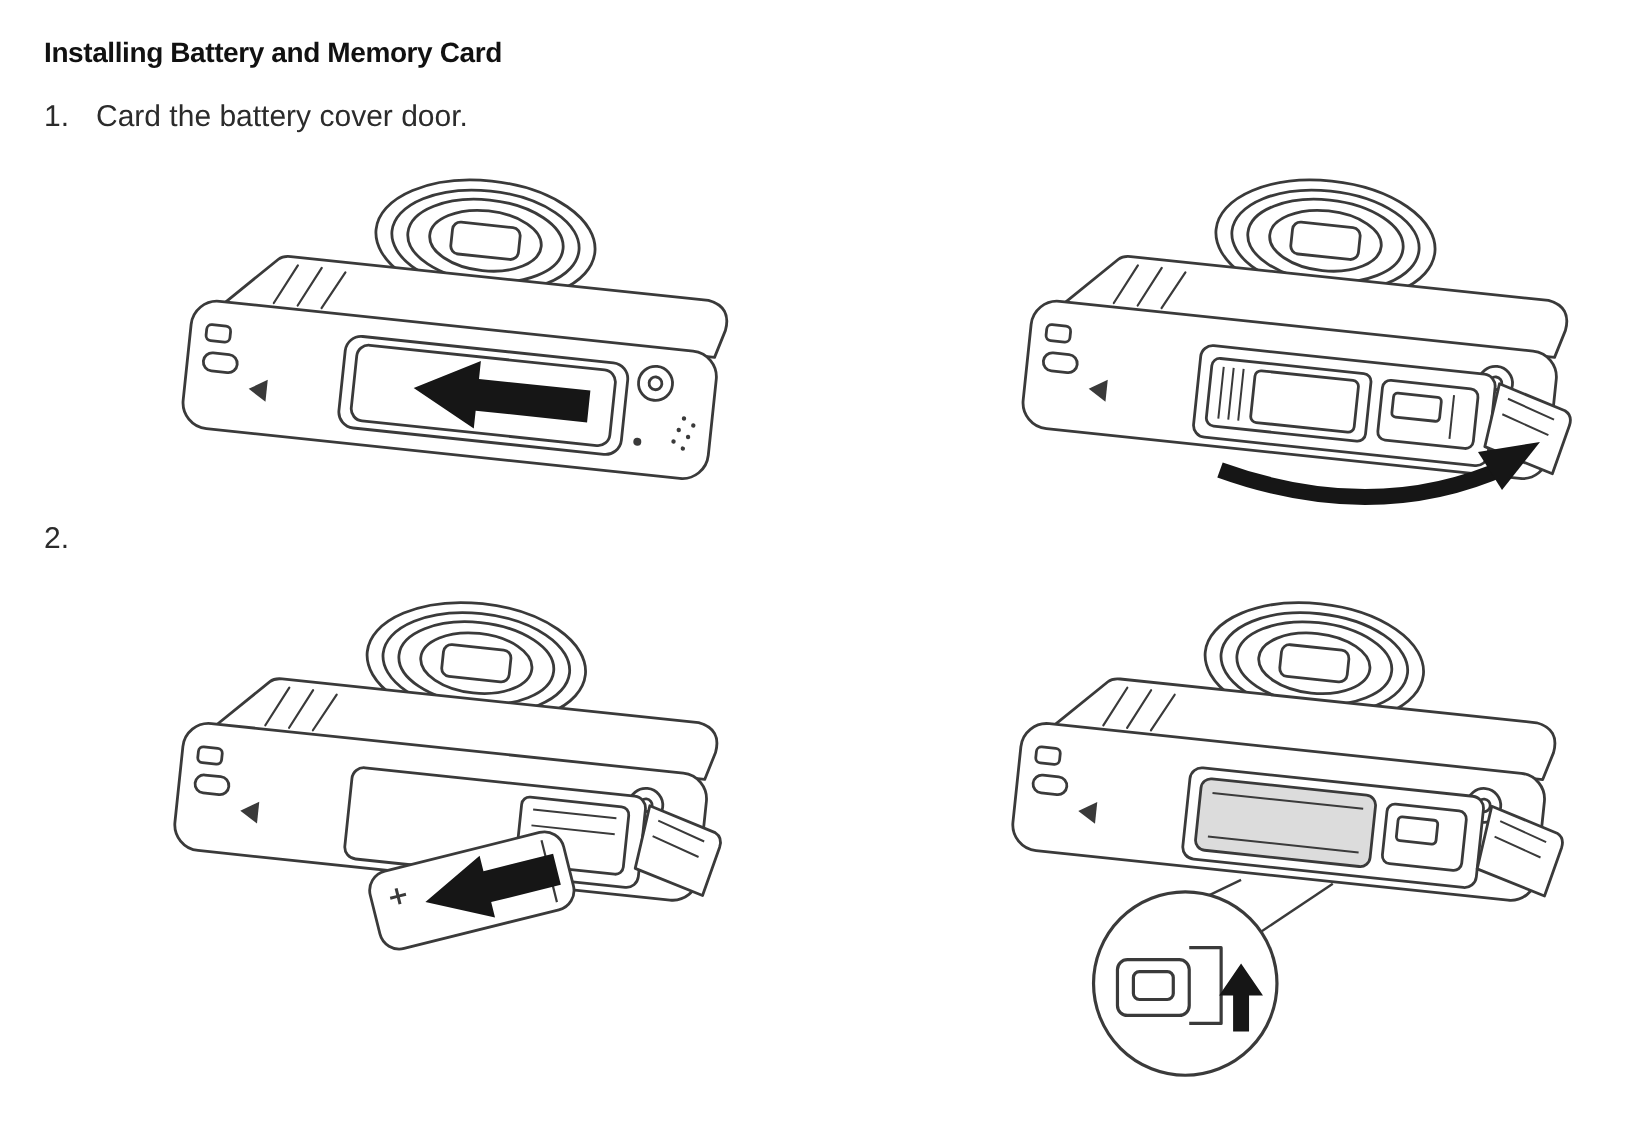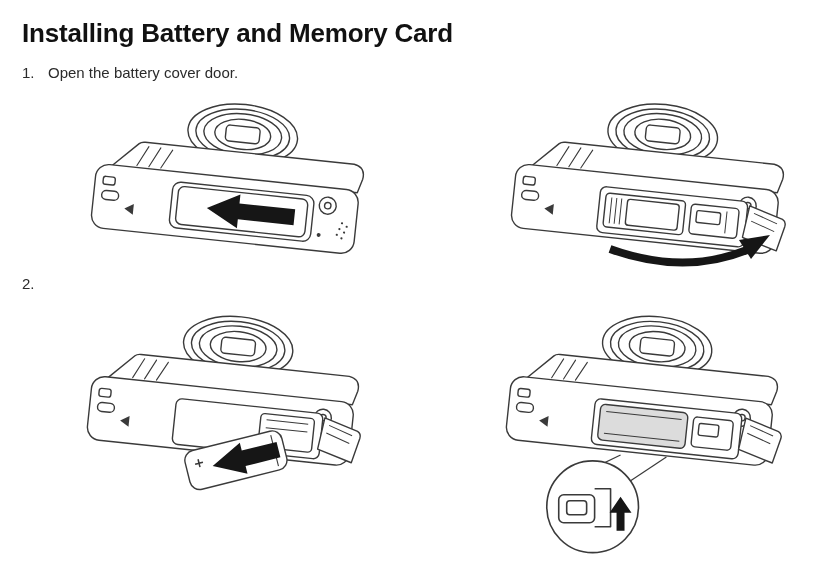--- a/index.html
+++ b/index.html
@@ -4,21 +4,21 @@
 <style>
   html,body{margin:0;padding:0;background:#fff;}
   body{
     width:820px;height:562px;overflow:hidden;
     font-family:"Liberation Sans", sans-serif;
     color:#1c1c1c;
   }
   .page{width:820px;height:562px;background:#fff;box-sizing:border-box;padding:16px 20px 0 22px;}
   h1.title{
     margin:2px 0 14px 0;
-    font-size:26px;line-height:1.2;font-weight:700;letter-spacing:-0.2px;color:#111;
+    font-size:14px;line-height:1.2;font-weight:700;letter-spacing:-0.2px;color:#111;
   }
   .step{display:flex;gap:12px;font-size:15px;line-height:1.35;color:#2b2b2b;margin:6px 0 4px 0;}
   .step .num{min-width:14px;}
   .figrow{display:flex;align-items:flex-start;}
   .figrow.row1{margin:10px 0 6px 34px;gap:110px;}
   .figrow.row2{margin:10px 0 0 30px;gap:100px;}
   svg.fig{display:block;}
   svg .ink{stroke:#3a3a3a;fill:#fff;stroke-width:1.4;stroke-linejoin:round;stroke-linecap:round;}
   svg .solid{fill:#161616;stroke:none;}
   svg text.plus{font-family:"DejaVu Sans", sans-serif;font-size:13px;font-weight:bold;fill:#3a3a3a;stroke:none;}
@@ -62,21 +62,21 @@
     </g>
   </defs>
 </svg>
 
 <div class="page">
 
   <h1 class="title">Installing Battery and Memory Card</h1>
 
   <div class="step">
     <span class="num">1.</span>
-    <span>Open the battery cover door.</span>
+    <span>Card the battery cover door.</span>
   </div>
 
   <div class="figrow row1">
 
     <svg class="fig" width="310" height="175" viewBox="0 0 310 175">
       <use href="#cam-base"></use>
       <g transform="rotate(6 170 105)" class="ink" fill="#fff" stroke="#3a3a3a" stroke-width="1.4" stroke-linejoin="round">
         <rect x="116" y="94" width="142" height="46" rx="8"></rect>
         <rect x="122" y="98" width="130" height="38" rx="6"></rect>
         <circle cx="266" cy="132" r="2" fill="#3a3a3a" stroke="none"></circle>

